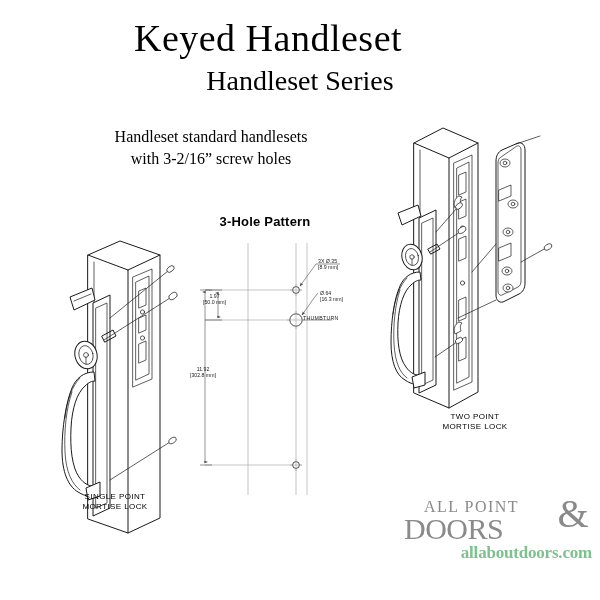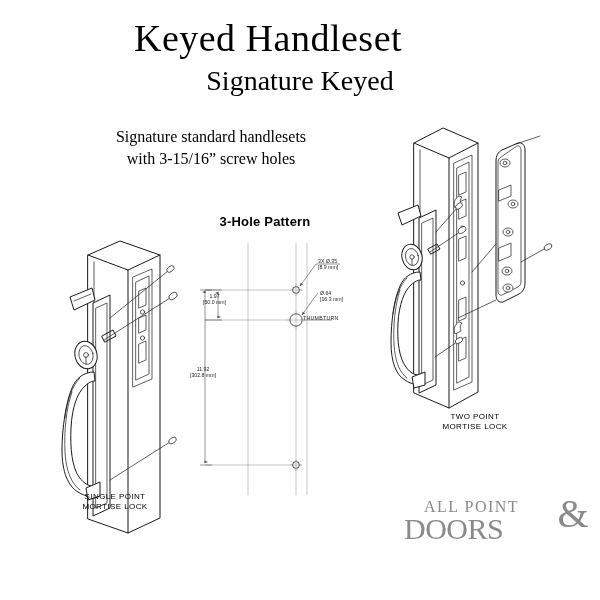--- a/index.html
+++ b/index.html
@@ -166,25 +166,25 @@
   #dim-3x    { left: 318px; top: 258px; }
   #dim-064   { left: 320px; top: 290px; }
   #dim-thumb { left: 303px; top: 315px; font-size: 5.2px; letter-spacing: 0.3px;}
 </style>
 </head>
 <body>
 
 <div id="page">
 
   <div class="title-main">Keyed Handleset</div>
-  <div class="title-sub">Signature Keyed</div>
+  <div class="title-sub">Handleset Series</div>
 
   <div class="note">
-    <div>Signature standard handlesets</div>
-    <div>with 3-15/16” screw holes</div>
+    <div>Handleset standard handlesets</div>
+    <div>with 3-2/16” screw holes</div>
   </div>
 
   <div class="pattern-heading">3-Hole Pattern</div>
 
   <svg class="layer" viewBox="0 0 600 600">
     <defs>
       <style>
         .ln   { fill:none; stroke:#1a1a1a; stroke-width:1; stroke-linecap:round; stroke-linejoin:round; }
         .lnT  { fill:none; stroke:#1a1a1a; stroke-width:0.7; stroke-linecap:round; stroke-linejoin:round; }
         .lnF  { fill:#ffffff; stroke:#1a1a1a; stroke-width:1; stroke-linejoin:round; }
@@ -434,15 +434,16 @@
     <div>TWO POINT</div>
     <div>MORTISE LOCK</div>
   </div>
 
   <div id="logo">
     <div class="logo-row1">
       <span>ALL POINT</span>
       <span class="logo-amp">&amp;</span>
     </div>
     <div class="logo-row2">DOORS</div>
+    <div class="logo-url">allaboutdoors.com</div>
   </div>
 
 </div>
 
 </body></html>

